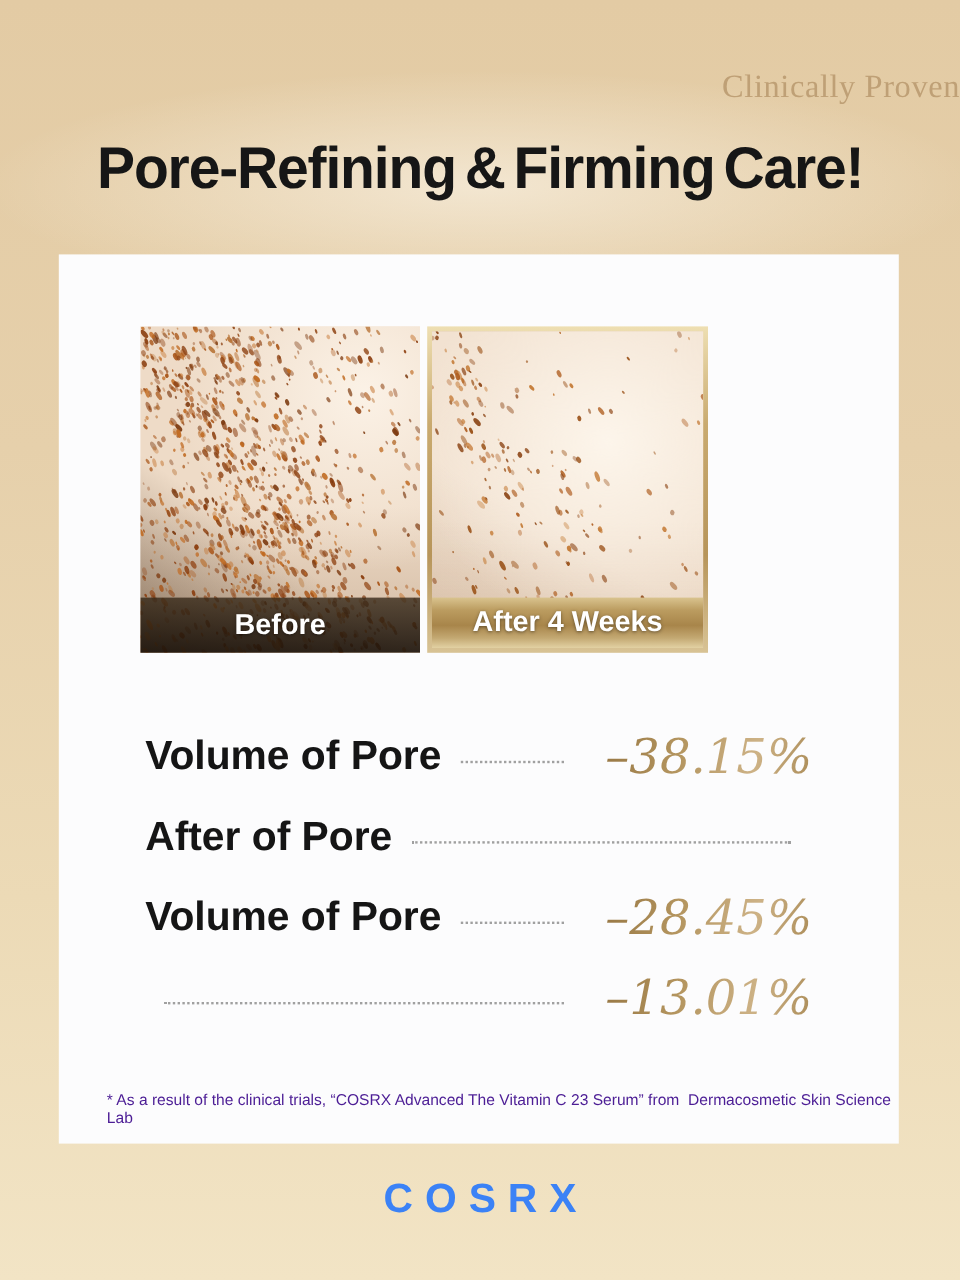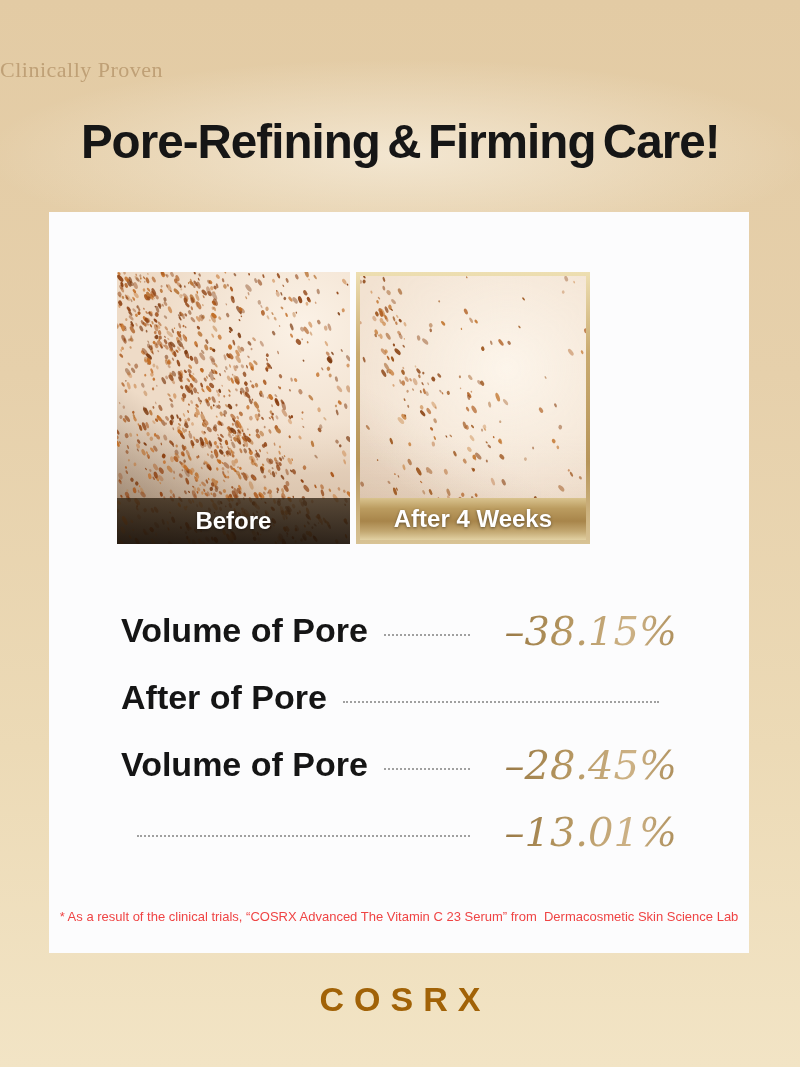--- a/index.html
+++ b/index.html
@@ -4,22 +4,22 @@
 <style>
   html,body{margin:0;padding:0;}
   body{
     width:800px;height:1067px;position:relative;overflow:hidden;
     font-family:"Liberation Sans", sans-serif;
     background:
       radial-gradient(52% 9% at 50% 14.5%, rgba(255,251,243,.55), rgba(255,251,243,0) 100%),
       linear-gradient(180deg,#e3cba4 0%, #e6d0ab 35%, #ecdab6 70%, #f2e4c5 100%);
   }
   .eyebrow{
-    position:absolute;top:57px;left:0;right:0;text-align:left;
-    font-family:"Liberation Serif", serif;font-size:22px;color:#bfa076;letter-spacing:.5px;
+    position:absolute;top:57px;left:0;right:0;text-align:right;
+    font-family:"Liberation Serif", serif;font-size:27px;color:#bfa076;letter-spacing:.5px;
   }
   .headline{
     position:absolute;top:113px;left:0;right:0;text-align:center;
     font-weight:bold;font-size:49px;color:#161616;
   }
   .headline span{display:inline-block;transform:scaleX(.97);letter-spacing:-1px;word-spacing:-5px;}
   .card{
     position:absolute;left:49px;top:212px;width:700px;height:741px;
     background:#fcfcfd;
   }
@@ -52,26 +52,26 @@
   .stats{position:absolute;left:72px;right:72px;top:385px;}
   .stat-row{display:flex;align-items:center;height:67px;}
   .stat-label{font-weight:bold;font-size:34px;color:#151515;white-space:nowrap;}
   .leader{flex:1;height:0;border-bottom:2px dotted #a0a0a0;margin:8px 18px 0 16px;}
   .stat-value{
     font-family:"DejaVu Serif", serif;font-style:italic;font-size:40px;white-space:nowrap;
     background:linear-gradient(100deg,#977744 0%,#b3945e 35%,#cdb286 72%,#ab8c58 100%);
     -webkit-background-clip:text;background-clip:text;color:transparent;margin-left:16px;
   }
   .footnote{
-    position:absolute;left:0;right:0;top:697px;text-align:center;
-    font-size:13px;color:#ef4444;white-space:pre-wrap;
+    position:absolute;left:0;right:0;top:697px;text-align:left;
+    font-size:13px;color:#4c1d95;white-space:pre-wrap;padding-left:40px;
   }
   .brand{
     position:absolute;top:980px;left:0;right:0;text-align:center;
-    font-weight:bold;font-size:34px;letter-spacing:10px;text-indent:10px;color:#a16207;
+    font-weight:bold;font-size:34px;letter-spacing:10px;text-indent:10px;color:#3b82f6;
   }
 </style>
 </head>
 <body>
 
 <div class="eyebrow">Clinically Proven</div>
 
 <div class="headline">
   <span>Pore-Refining &amp; Firming Care!</span>
 </div>

